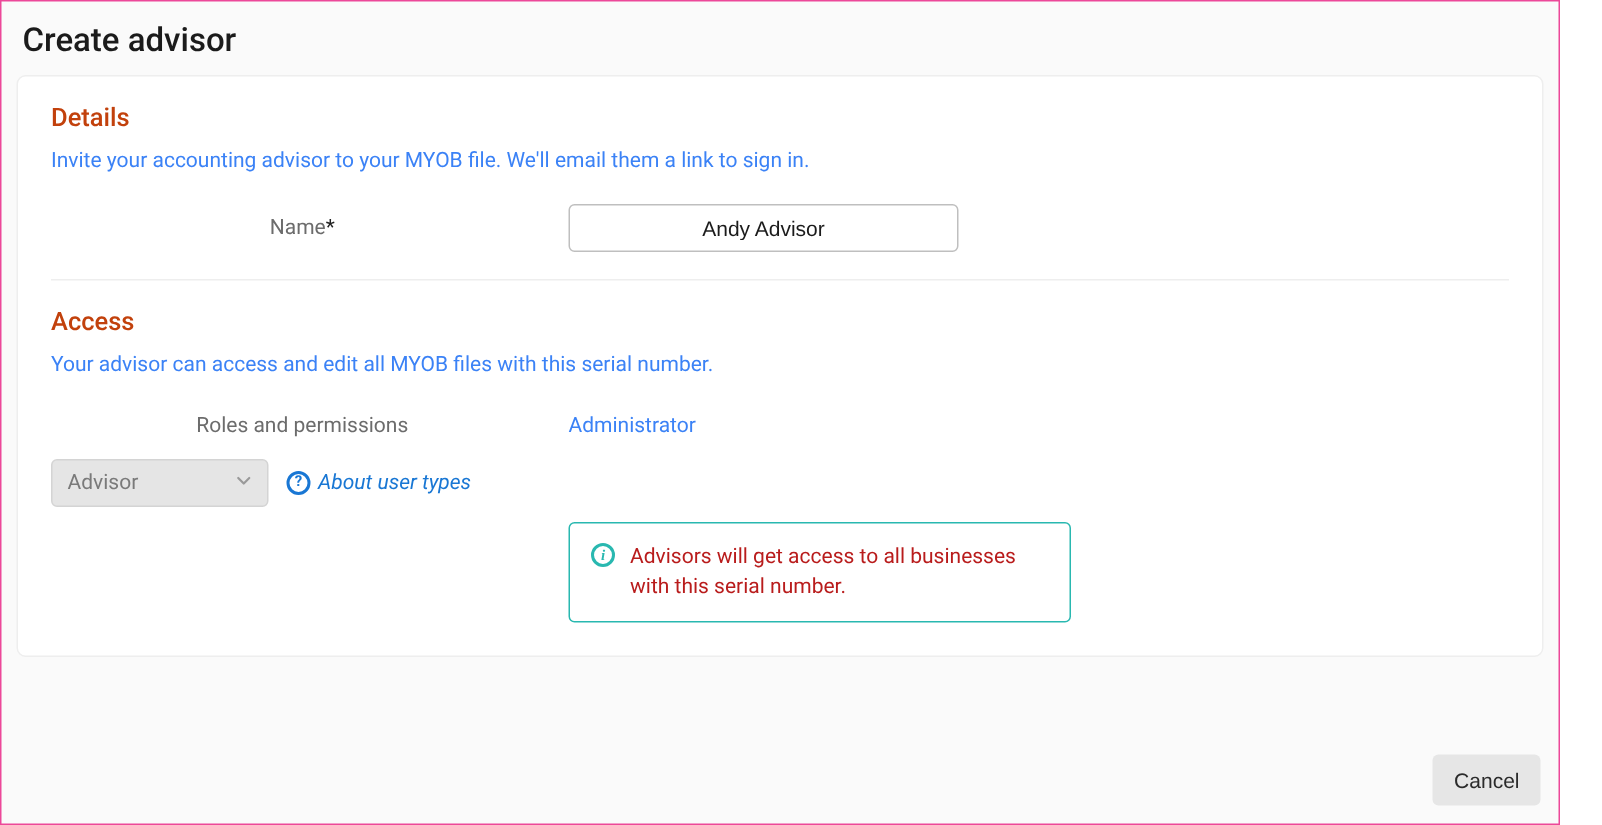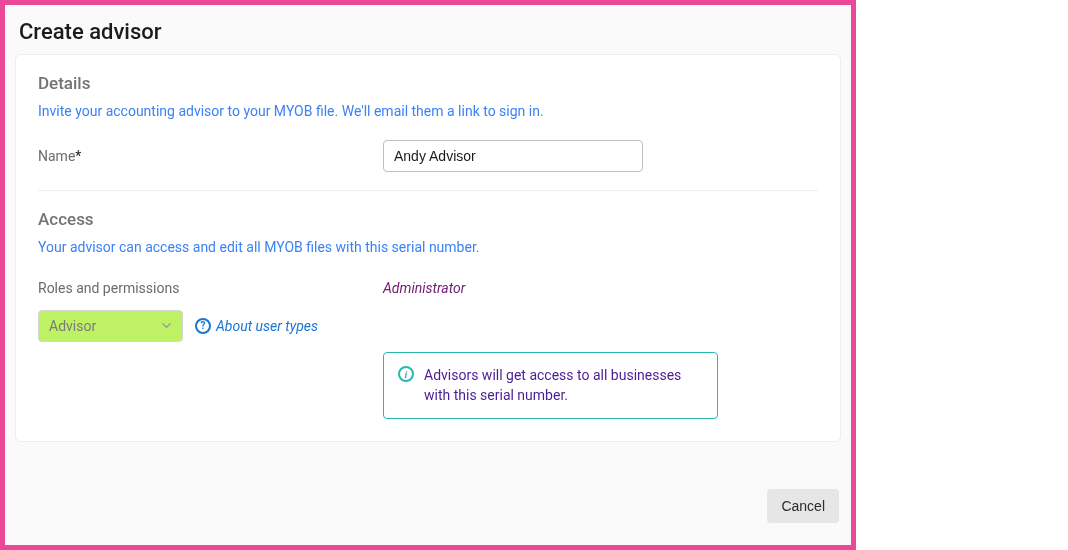--- a/index.html
+++ b/index.html
@@ -1,86 +1,86 @@
 <!DOCTYPE html>
 <html><head>
 <meta charset="utf-8">
 <style>
   * { box-sizing: border-box; margin: 0; padding: 0; }
   html, body { width: 1068px; height: 550px; font-family: -apple-system, BlinkMacSystemFont, "Segoe UI", Roboto, Arial, sans-serif; font-size: 14px; color: #1b1b1b; }
   .page {
-    width: 856px;
+    width: 1040px;
     height: 550px;
     background: #fafafa;
-    border: 5px solid #ec4899;
+    border: 1px solid #ec4899;
     padding: 10px 10px;
     position: relative;
   }
   .page-title {
     font-size: 22px;
     font-weight: 500;
     color: #1b1b1b;
     padding: 4px 4px 10px 4px;
   }
   .card {
     background: #fff;
     border: 1px solid #eee;
     border-radius: 6px;
     padding: 18px 22px 22px 22px;
   }
   .section-heading {
     font-size: 17px;
     font-weight: 500;
-    color: #737373;
+    color: #c2410c;
     margin-bottom: 8px;
   }
   .section-desc {
     font-size: 14px;
     color: #3b82f6;
     line-height: 1.5;
     margin-bottom: 18px;
   }
   .form-row {
     display: flex;
     align-items: center;
     margin-bottom: 10px;
   }
   .form-label {
     width: 345px;
-    text-align: left;
+    text-align: center;
     padding-right: 10px;
     color: #6c6c6c;
     font-size: 14px;
   }
   .req { color: #222; }
   .text-input {
     width: 260px;
     height: 32px;
     border: 1px solid #bfbfbf;
     border-radius: 4px;
     padding: 4px 10px;
     font-size: 14px;
     color: #1b1b1b;
     background: #fff;
+    text-align: center;
   }
   .divider {
     border: none;
     border-top: 1px solid #eee;
     margin: 18px 0 18px 0;
   }
   .value-static {
     font-size: 14px;
-    color: #701a75;
+    color: #3b82f6;
     padding: 4px 0;
-    font-style: italic;
   }
   .select-disabled {
     width: 145px;
     height: 32px;
-    background: #bef264;
+    background: #e5e5e5;
     border: 1px solid #d4d4d4;
     border-radius: 4px;
     display: flex;
     align-items: center;
     justify-content: space-between;
     padding: 0 10px;
     color: #7a7a7a;
     font-size: 14px;
   }
   .select-disabled .chev { color: #9a9a9a; }
@@ -127,27 +127,27 @@
     color: #29b8b0;
     font-size: 10px;
     font-weight: bold;
     flex-shrink: 0;
     margin-top: 1px;
     font-family: Georgia, serif;
     font-style: italic;
   }
   .info-text {
     font-size: 14px;
-    color: #4c1d95;
+    color: #b91c1c;
     line-height: 1.45;
   }
   .footer {
     position: absolute;
     right: 12px;
-    bottom: 22px;
+    bottom: 12px;
     display: flex;
     gap: 10px;
   }
   .btn {
     height: 34px;
     padding: 0 14px;
     border-radius: 4px;
     font-size: 14px;
     display: inline-flex;
     align-items: center;

